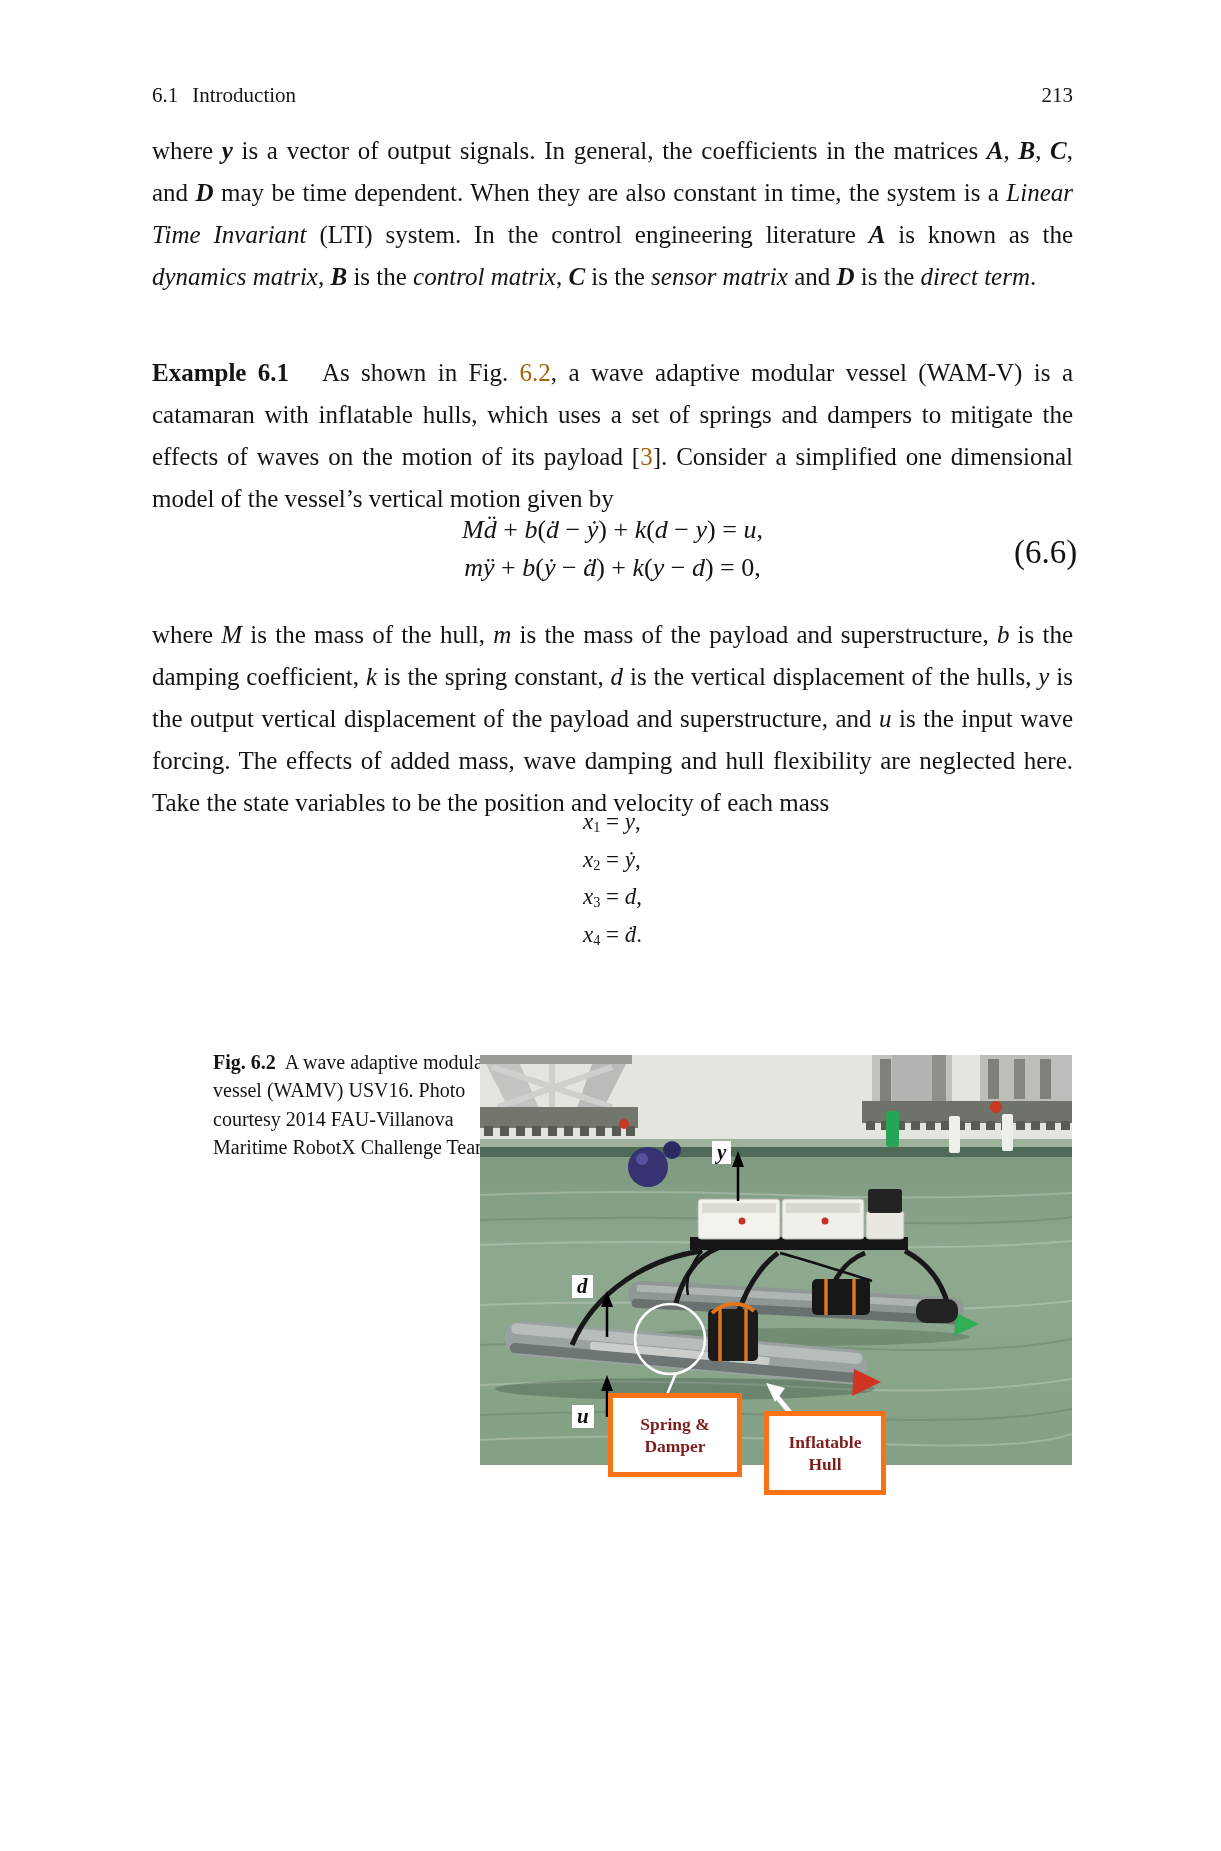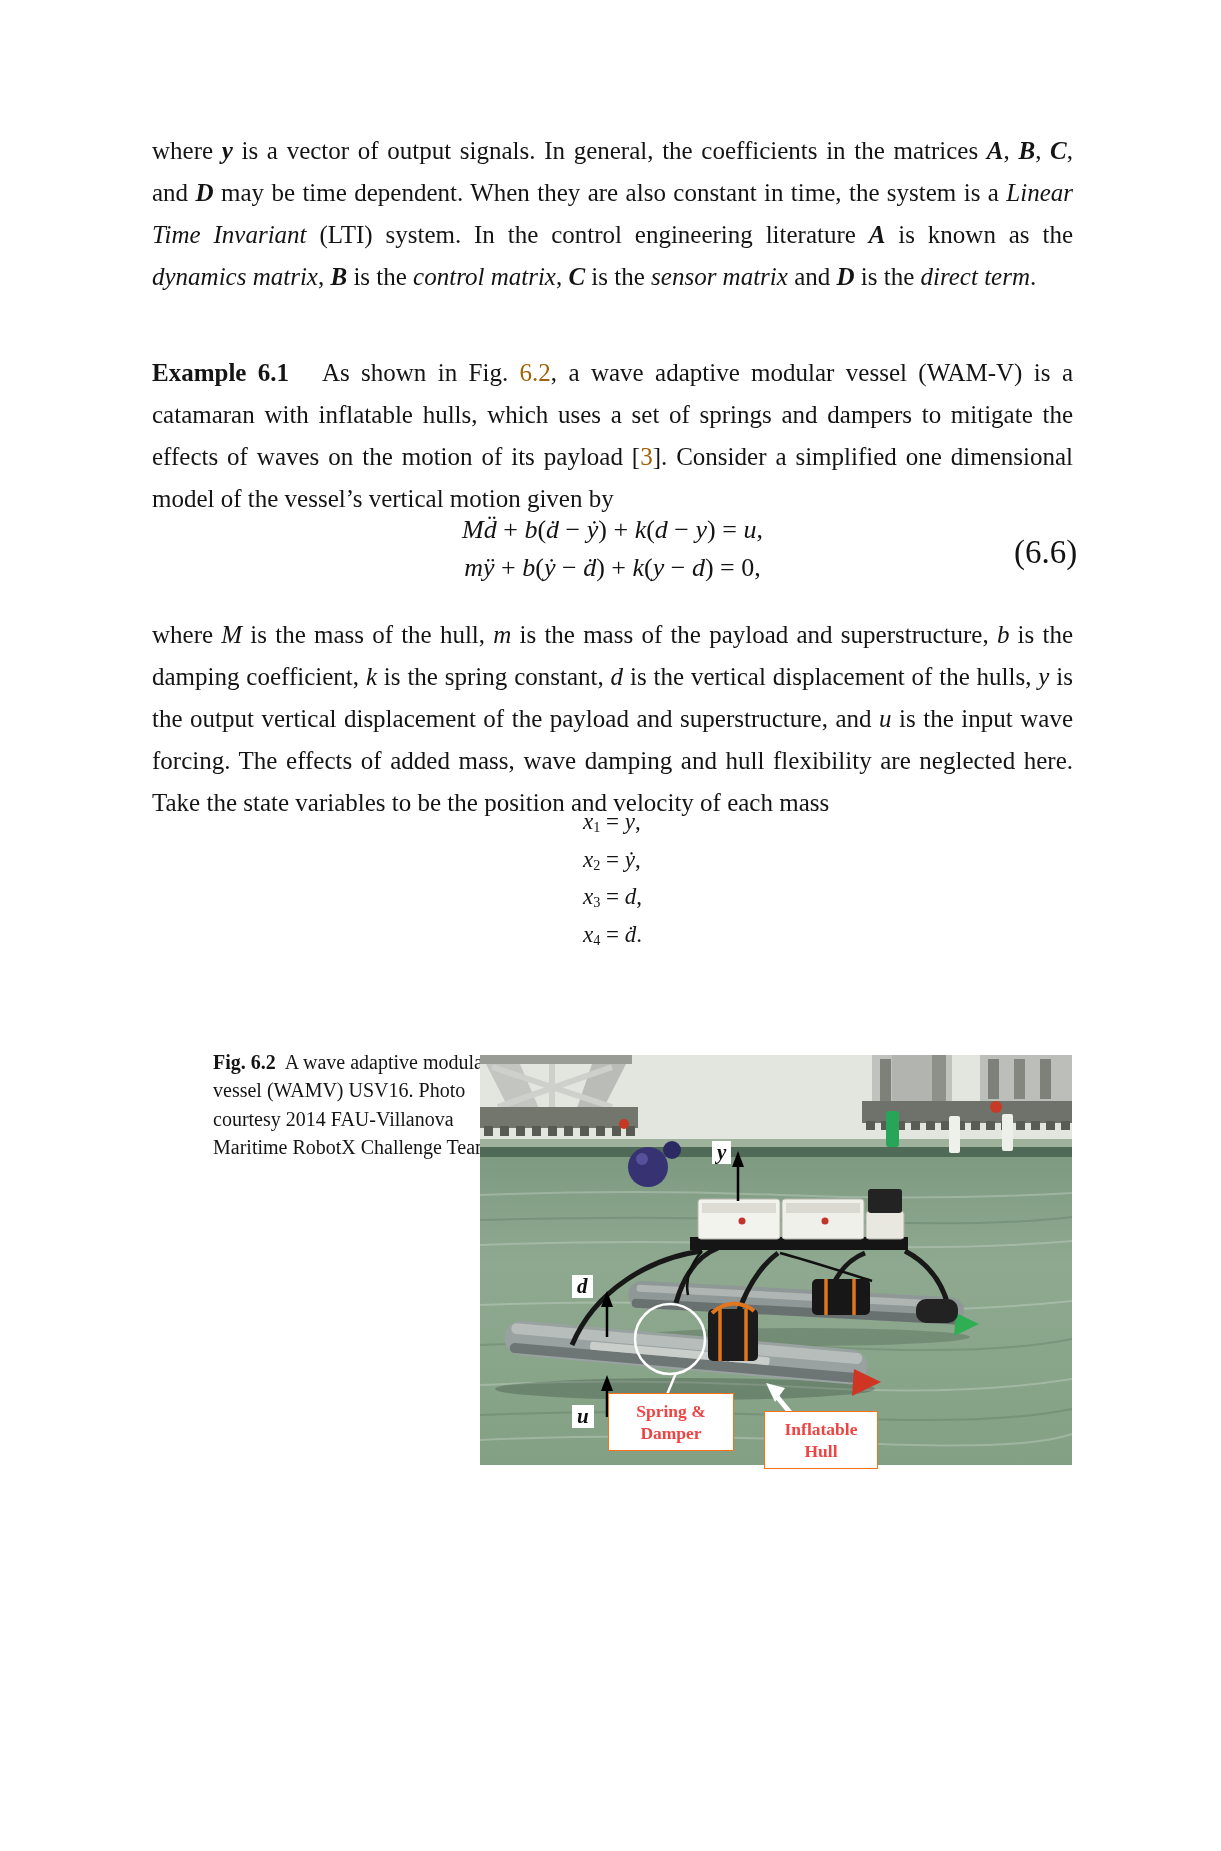--- a/index.html
+++ b/index.html
@@ -34,33 +34,39 @@
   .statevars{position:absolute;top:806px;left:152px;width:921px;text-align:center;}
   .sv-inner{display:inline-block;text-align:left;font-size:23px;line-height:31.5px;}
 
   
   .figure{position:absolute;left:0;top:1040px;width:1221px;height:440px;margin:0;}
   .caption{position:absolute;left:168px;top:8px;width:318px;font-size:20px;line-height:28.4px;margin-left:45px;}
   .photo{position:absolute;left:480px;top:15px;width:592px;height:410px;}
   .photo-svg{position:absolute;left:0;top:0;width:100%;height:100%;display:block;}
   .ph-letter{position:absolute;font-weight:700;font-style:italic;font-size:21px;line-height:23px;
       background:#ffffff;padding:0 5px;color:#0d0d0d;}
-  .ph-box{position:absolute;background:#ffffff;border:1px solid #f97316;text-align:center;
-      font-weight:700;font-size:17.5px;line-height:22px;color:#ef4444;padding:6px 2px;}
+  .ph-box{position:absolute;background:#ffffff;border:5px solid #f97316;text-align:center;
+      font-weight:700;font-size:17.5px;line-height:22px;color:#7f1d1d;padding:15px 2px;}
 
   
   .watermark{position:absolute;left:0;top:1650px;width:1221px;height:201px;}
   .wm-sun{position:absolute;left:8px;top:5px;width:182px;height:196px;}
   .wm-text-svg{position:absolute;left:188px;top:12px;width:1028px;height:180px;}
 </style>
 </head>
 <body>
 
 <div class="page">
 
+  <header class="running-head">
+    <span>
+      <span>6.1</span><span class="hgap"></span><span>Introduction</span>
+    </span>
+    <span>213</span>
+  </header>
 
   <p class="para" id="p1"><span class="seg-n">where </span><span class="seg-bi">y</span><span class="seg-n"> is a vector of output signals. In general, the coefficients in the matrices </span><span class="seg-bi">A</span><span class="seg-n">, </span><span class="seg-bi">B</span><span class="seg-n">, </span><span class="seg-bi">C</span><span class="seg-n">, and </span><span class="seg-bi">D</span><span class="seg-n"> may be time dependent. When they are also constant in time, the system is a </span><span class="seg-i">Linear Time Invariant</span><span class="seg-n"> (LTI) system. In the control engineering literature </span><span class="seg-bi">A</span><span class="seg-n"> is known as the </span><span class="seg-i">dynamics matrix</span><span class="seg-n">, </span><span class="seg-bi">B</span><span class="seg-n"> is the </span><span class="seg-i">control matrix</span><span class="seg-n">, </span><span class="seg-bi">C</span><span class="seg-n"> is the </span><span class="seg-i">sensor matrix</span><span class="seg-n"> and </span><span class="seg-bi">D</span><span class="seg-n"> is the </span><span class="seg-i">direct term</span><span class="seg-n">.</span></p>
 
   <p class="para" id="example"><span class="seg-b">Example 6.1</span><span class="seg-n">&nbsp;&nbsp; As shown in Fig. </span><span class="seg-link">6.2</span><span class="seg-n">, a wave adaptive modular vessel (WAM-V) is a catamaran with inflatable hulls, which uses a set of springs and dampers to mitigate the effects of waves on the motion of its payload [</span><span class="seg-link">3</span><span class="seg-n">]. Consider a simplified one dimensional model of the vessel’s vertical motion given by</span></p>
 
   <div class="eq">
     <div class="eq-line"><span class="seg-i">M</span><span class="seg-i">d̈</span><span class="seg-n"> + </span><span class="seg-i">b</span><span class="seg-n">(</span><span class="seg-i">ḋ</span><span class="seg-n"> − </span><span class="seg-i">ẏ</span><span class="seg-n">) + </span><span class="seg-i">k</span><span class="seg-n">(</span><span class="seg-i">d</span><span class="seg-n"> − </span><span class="seg-i">y</span><span class="seg-n">) = </span><span class="seg-i">u</span><span class="seg-n">,</span></div>
     <div class="eq-line"><span class="seg-i">m</span><span class="seg-i">ÿ</span><span class="seg-n"> + </span><span class="seg-i">b</span><span class="seg-n">(</span><span class="seg-i">ẏ</span><span class="seg-n"> − </span><span class="seg-i">ḋ</span><span class="seg-n">) + </span><span class="seg-i">k</span><span class="seg-n">(</span><span class="seg-i">y</span><span class="seg-n"> − </span><span class="seg-i">d</span><span class="seg-n">) = 0,</span></div>
   </div>
   <div class="eq-label">(6.6)</div>

